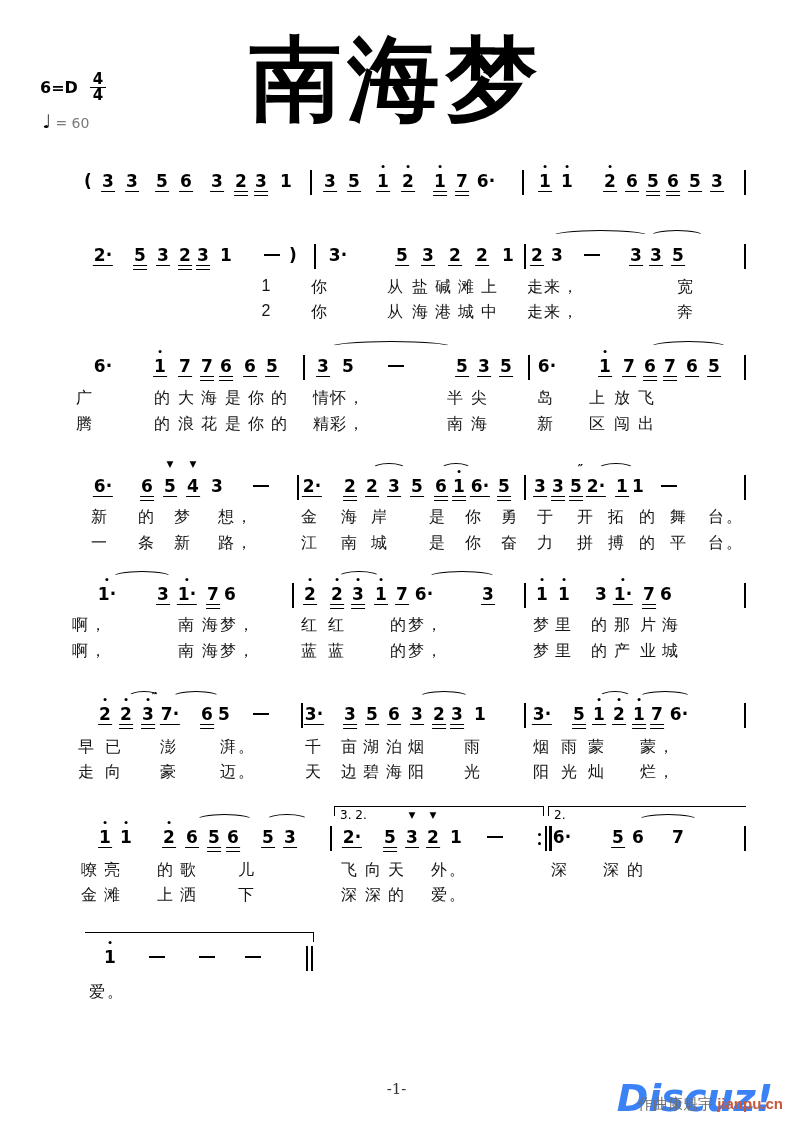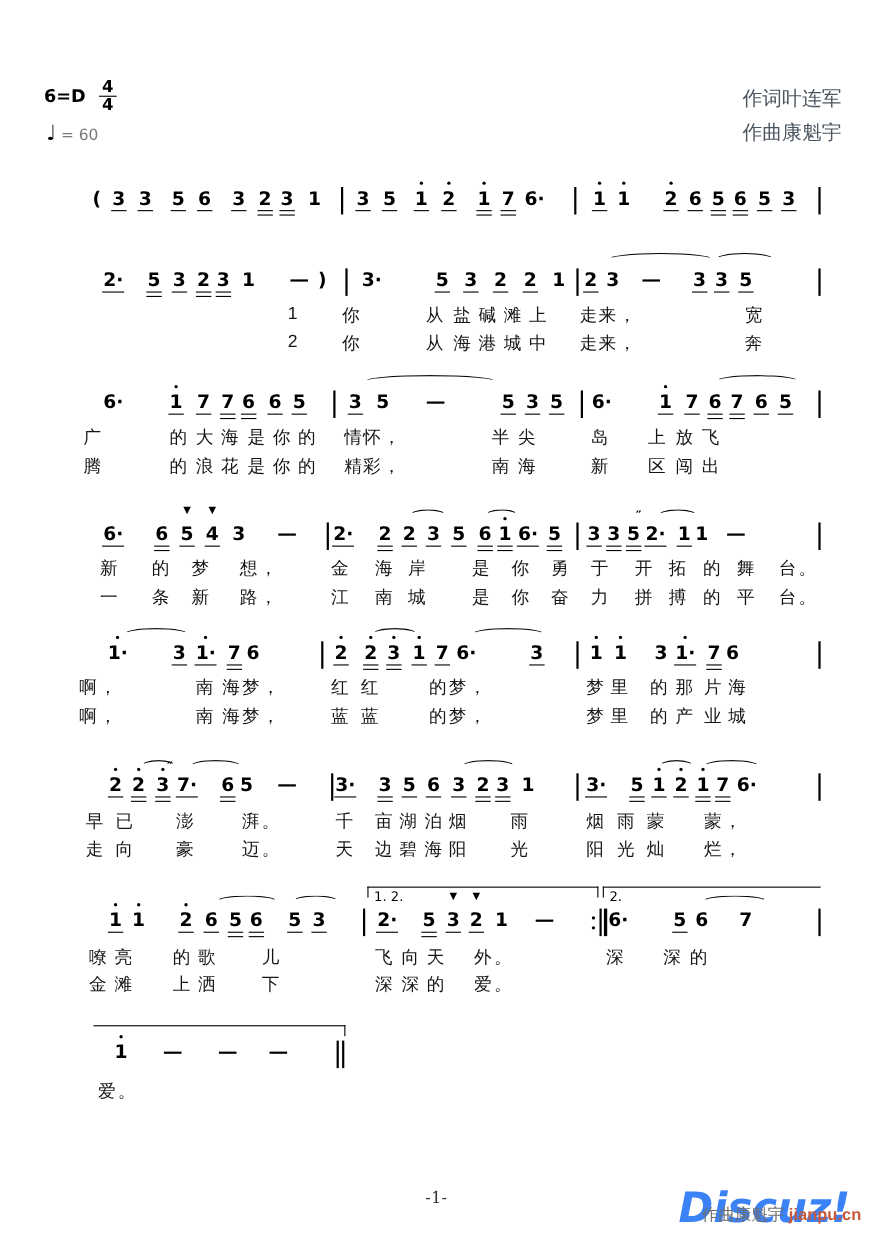--- a/index.html
+++ b/index.html
@@ -59,25 +59,22 @@
       <span class="tstop">4</span>
       <span>4</span>
     </span>
   </div>
 
   <div class="tempo">
     <span class="nq">♩</span>
     <span class="tval">= 60</span>
   </div>
 
-
-  <div class="credits">
-    <div>作词叶连军</div>
-    <div>作曲康魁宇</div>
-  </div>
+  <div class="title">南海梦</div>
+
 
   <div id="score">
       <div class="note" style="left: 88px; top: 172px;">(</div>
       <div class="note u1" style="left: 108px; top: 172px;">3</div>
       <div class="note u1" style="left: 132px; top: 172px;">3</div>
       <div class="note u1" style="left: 162px; top: 172px;">5</div>
       <div class="note u1" style="left: 186px; top: 172px;">6</div>
       <div class="note u1" style="left: 217px; top: 172px;">3</div>
       <div class="note u2" style="left: 241px; top: 172px;">2</div>
       <div class="note u2" style="left: 261px; top: 172px;">3</div>
@@ -395,21 +392,21 @@
       </div>
       <div class="note" style="left: 562px; top: 828px;">6·</div>
       <div class="note u1" style="left: 618px; top: 828px;">5</div>
       <div class="note" style="left: 638px; top: 828px;">6</div>
       <div class="note" style="left: 678px; top: 828px;">7</div>
       <div class="bar" style="left: 744px; top: 826px;"></div>
       <div class="arc" style="left: 196px; top: 814px; width: 55px;"></div>
       <div class="arc" style="left: 266px; top: 814px; width: 40px;"></div>
       <div class="arc" style="left: 638px; top: 814px; width: 58px;"></div>
       <div class="volta lt rt" style="left: 334px; top: 806px; width: 208px;">
-        <span class="vlabel">1. 2.</span>
+        <span class="vlabel">3. 2.</span>
       </div>
       <div class="volta lt" style="left: 548px; top: 806px; width: 197px;">
         <span class="vlabel">2.</span>
       </div>
       <div class="lyr" style="left: 90px; top: 860px;">嘹</div>
       <div class="lyr" style="left: 113px; top: 860px;">亮</div>
       <div class="lyr" style="left: 166px; top: 860px;">的</div>
       <div class="lyr" style="left: 189px; top: 860px;">歌</div>
       <div class="lyr" style="left: 247px; top: 860px;">儿</div>
       <div class="lyr" style="left: 350px; top: 860px;">飞</div>

